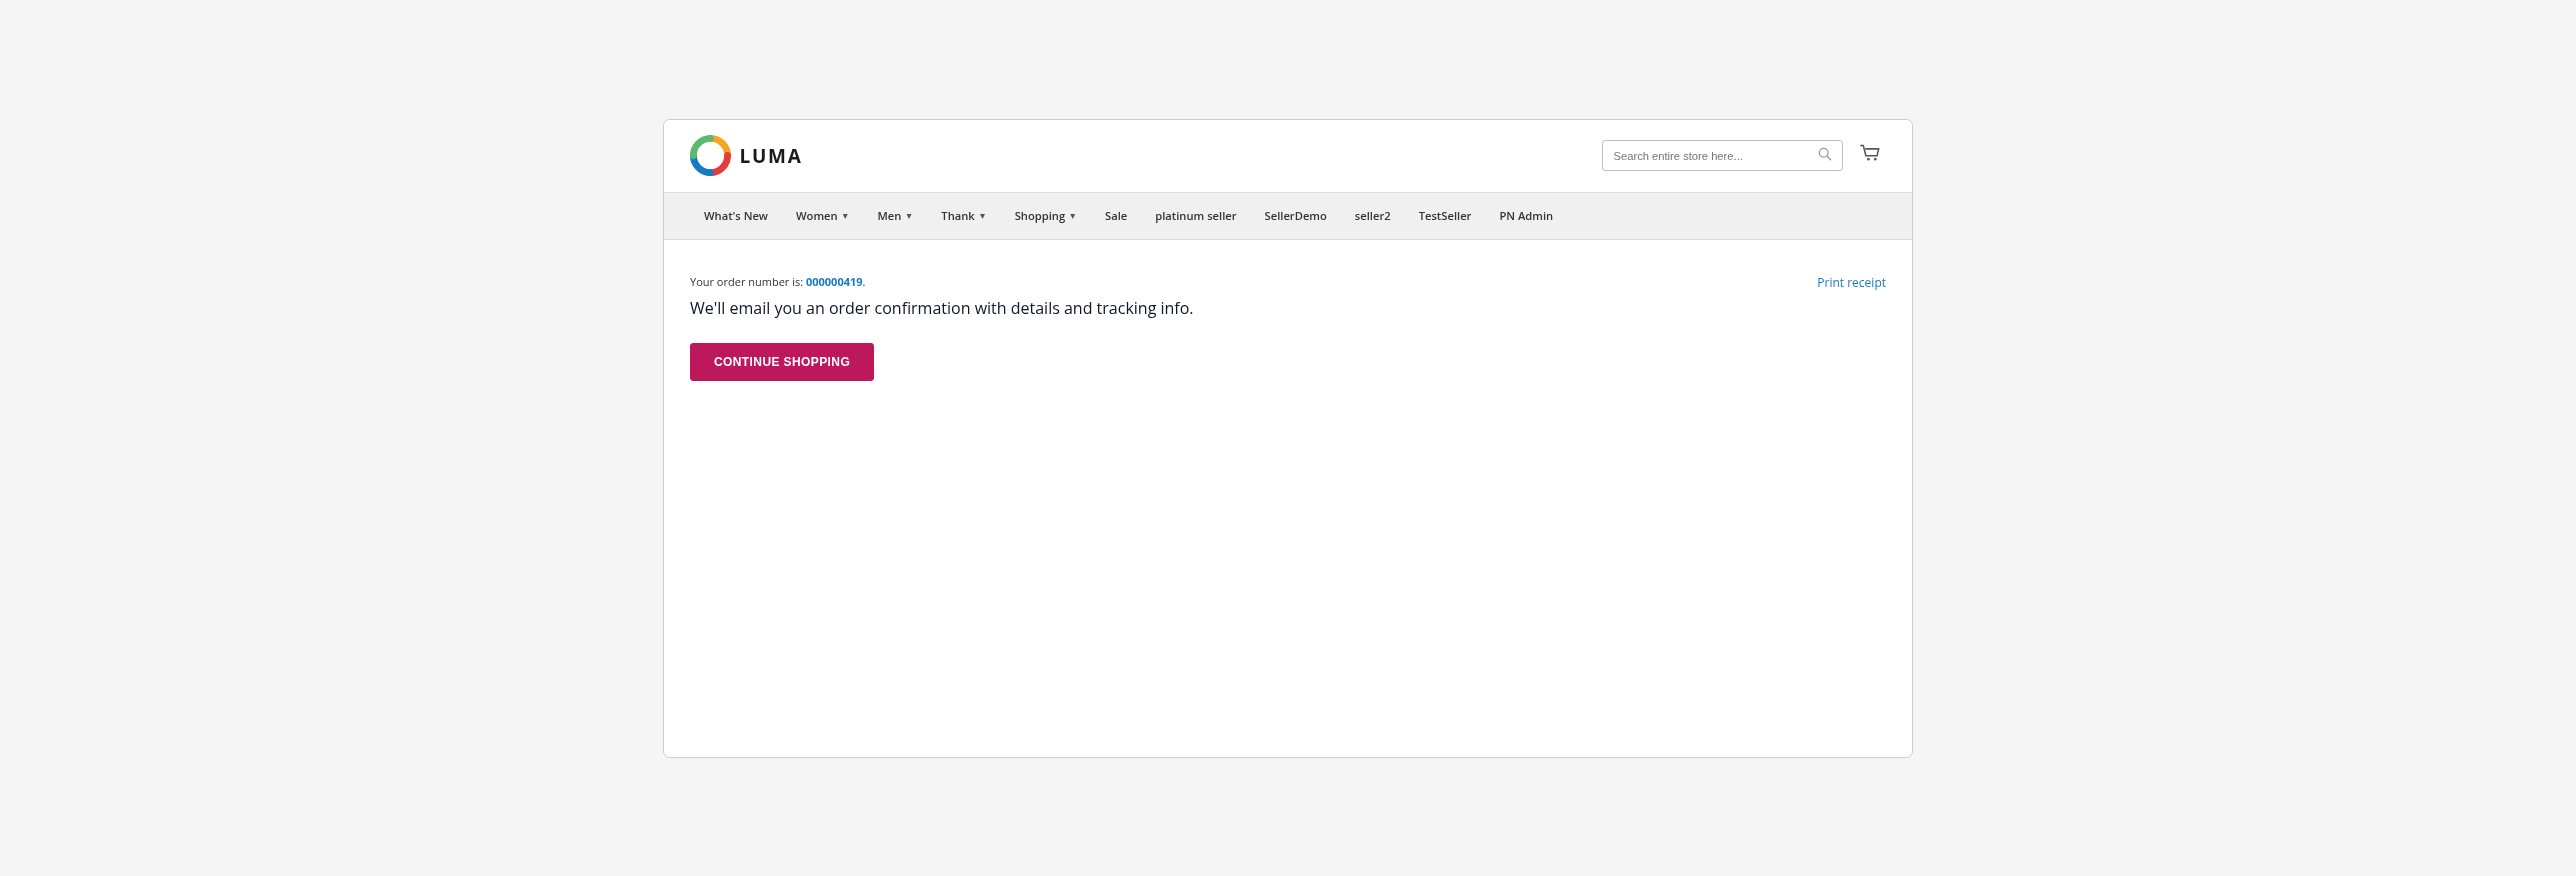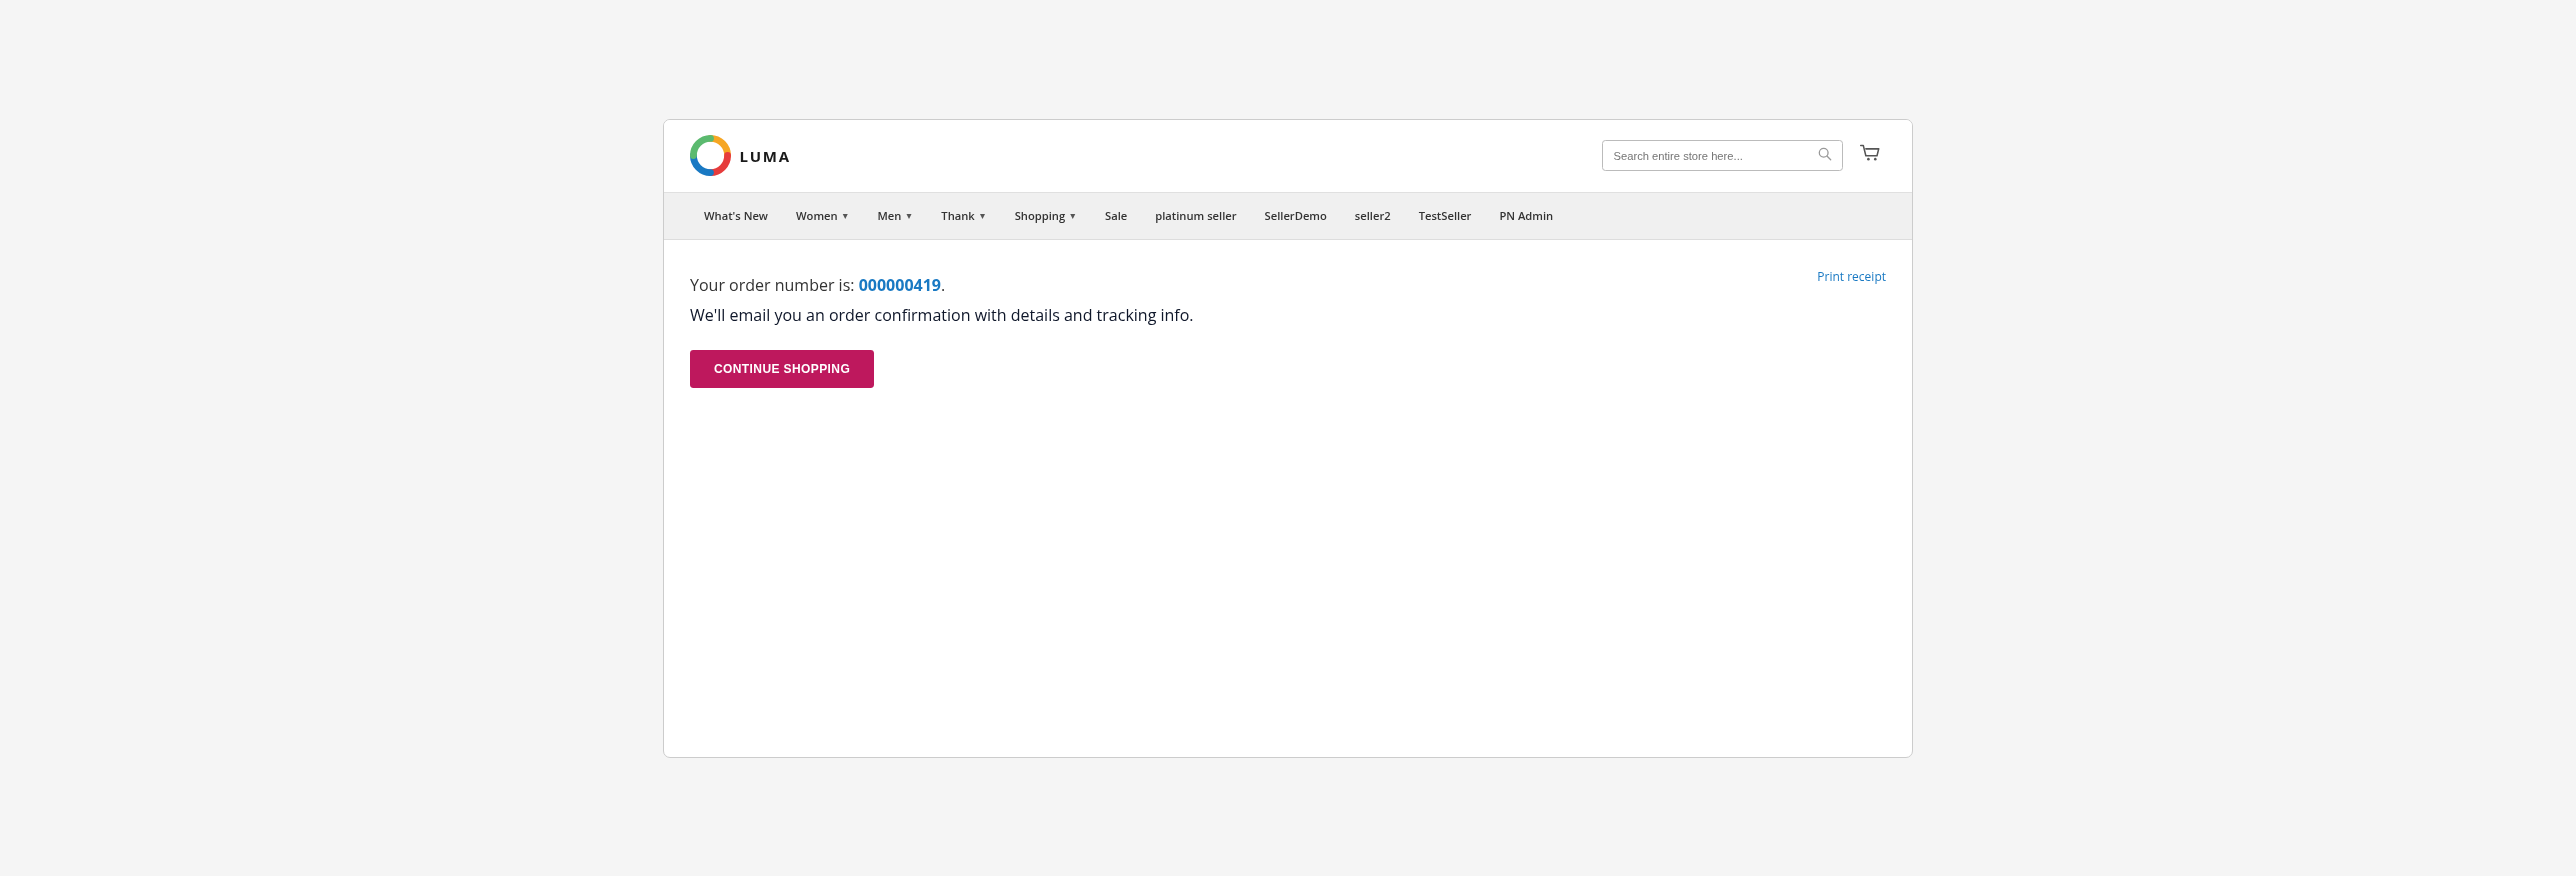--- a/index.html
+++ b/index.html
@@ -32,21 +32,21 @@
     .logo-area {
       display: flex;
       align-items: center;
       gap: 8.6px;
     }
     .logo-icon {
       width: 41px;
       height: 41px;
     }
     .logo-text {
-      font-size: 15px;
+      font-size: 19px;
       font-weight: 700;
       color: #1a1a1a;
       letter-spacing: 1.7px;
     }
     .header-right {
       display: flex;
       align-items: center;
       gap: 12px;
     }
     .search-box {
@@ -109,37 +109,37 @@
     }
 
     
     .main-content {
       padding: 34px 26px 52px 26px;
       min-height: 517px;
       position: relative;
     }
     .print-receipt {
       position: absolute;
-      top: 28px;
+      top: 34px;
       right: 26px;
       font-size: 12px;
       color: #1979c3;
       text-decoration: none;
       cursor: pointer;
     }
     .thank-you-heading {
       font-size: 45px;
       font-weight: 300;
       color: #333;
       margin-bottom: 26px;
       line-height: 1.2;
     }
     .order-info {
       margin-bottom: 8.6px;
-      font-size: 16px;
+      font-size: 11px;
       color: #333;
     }
     .order-number {
       color: #1979c3;
       font-weight: 700;
     }
     .email-info {
       font-size: 16px;
       color: #0f172a;
       margin-bottom: 24px;

